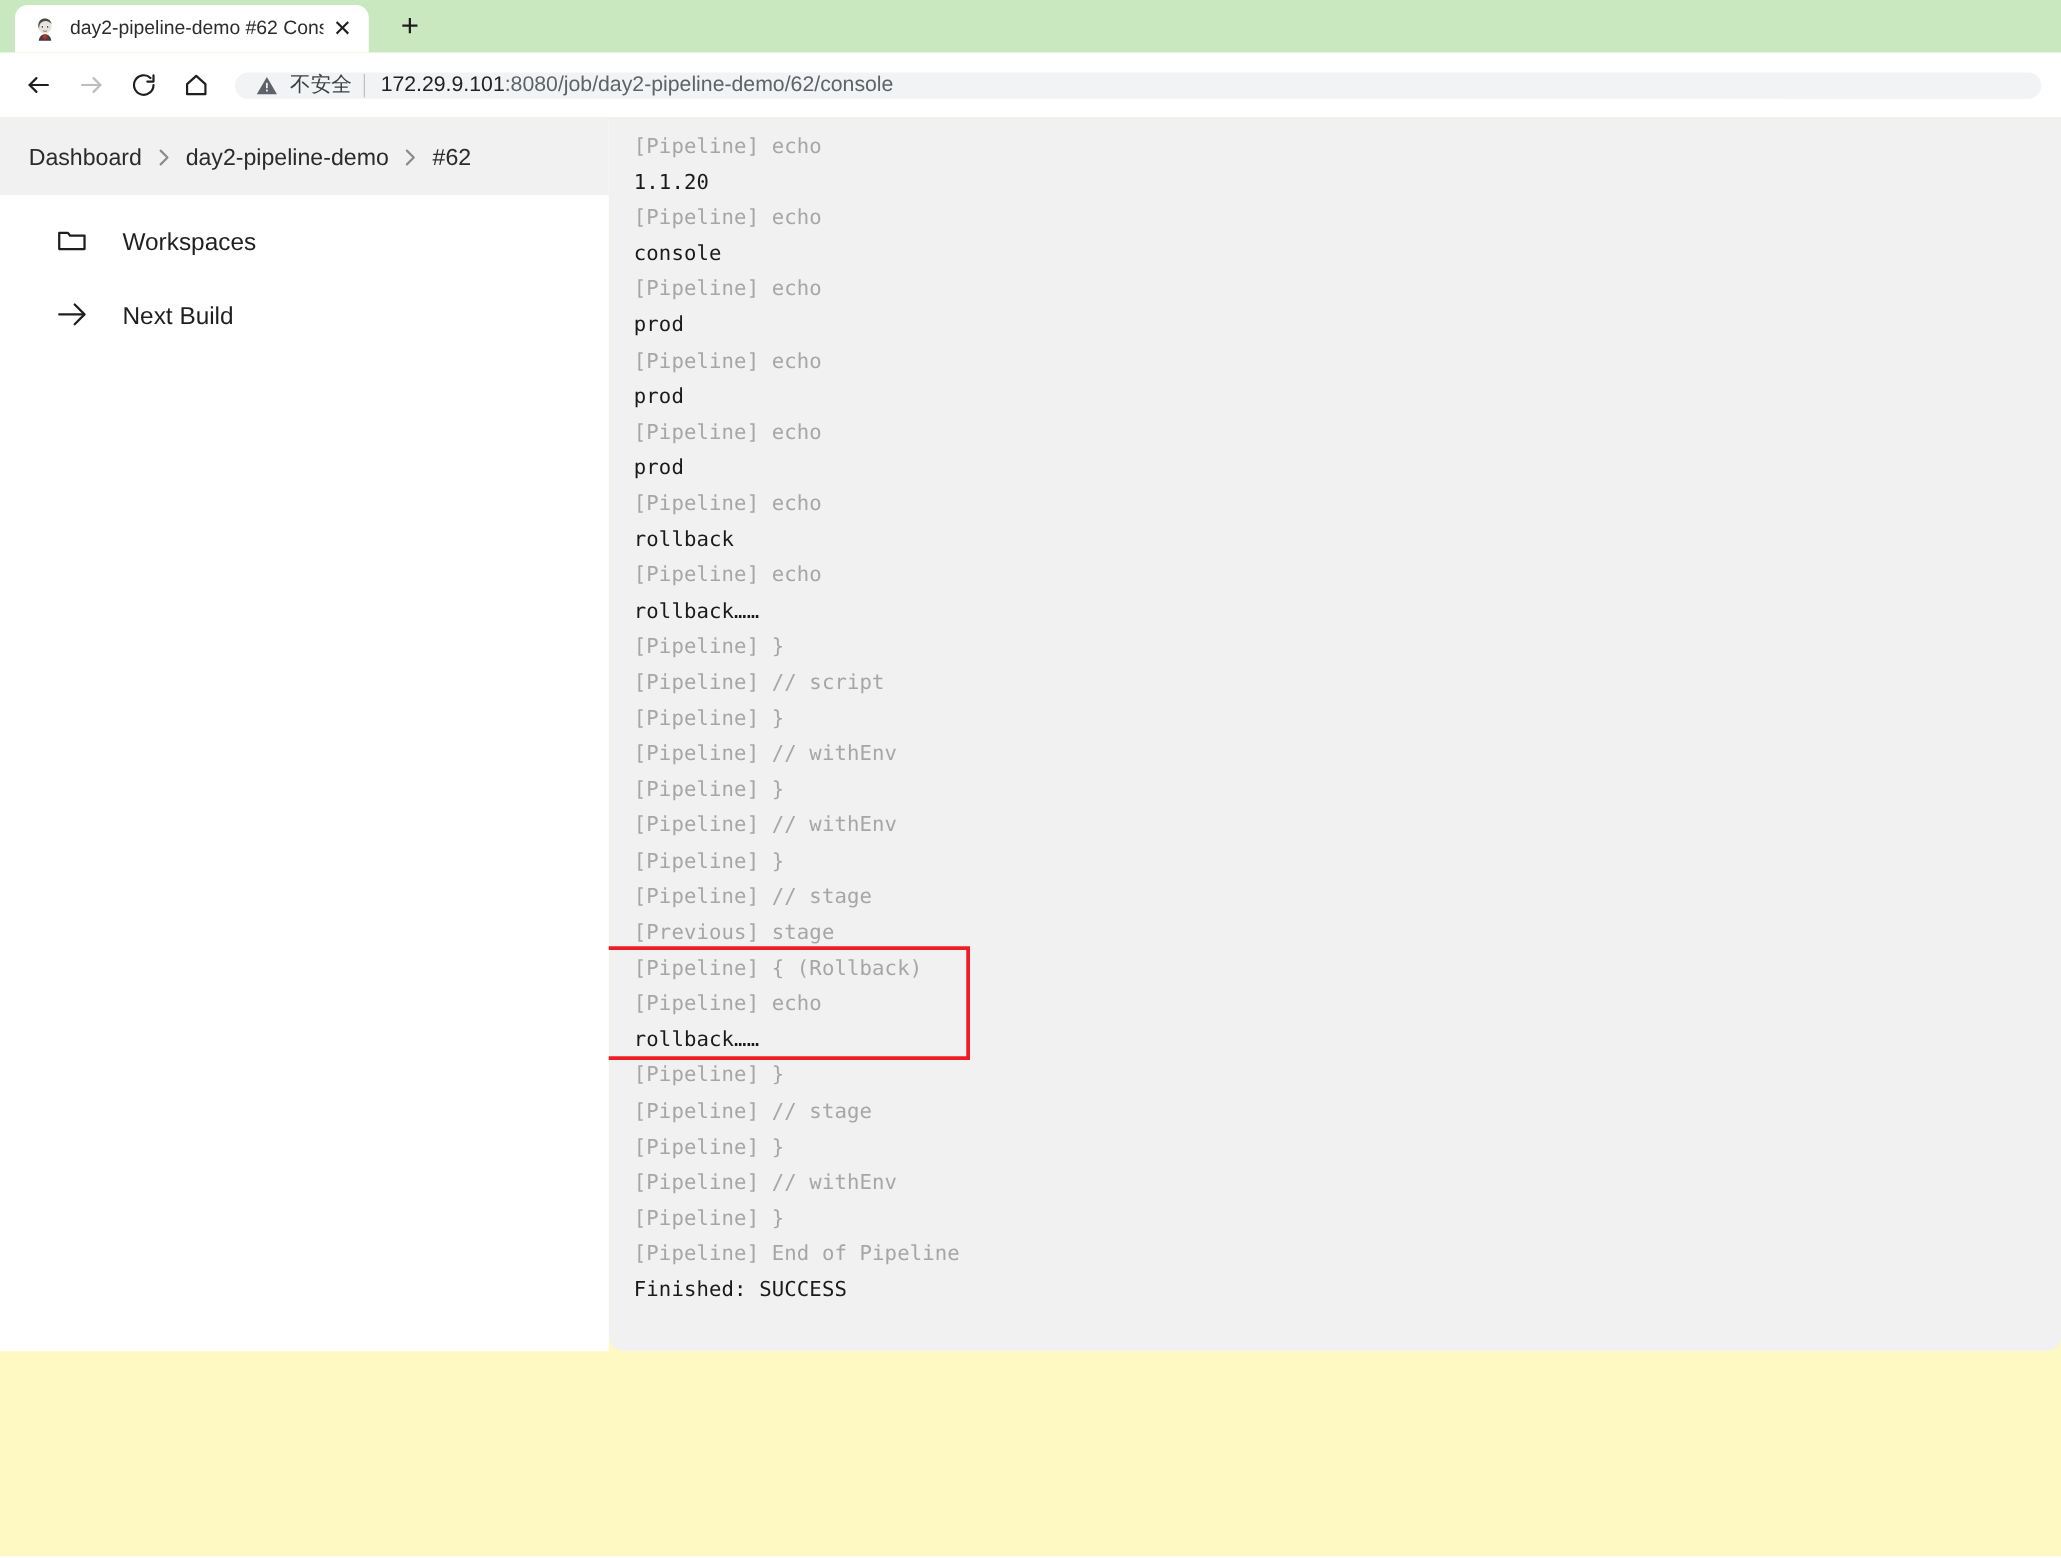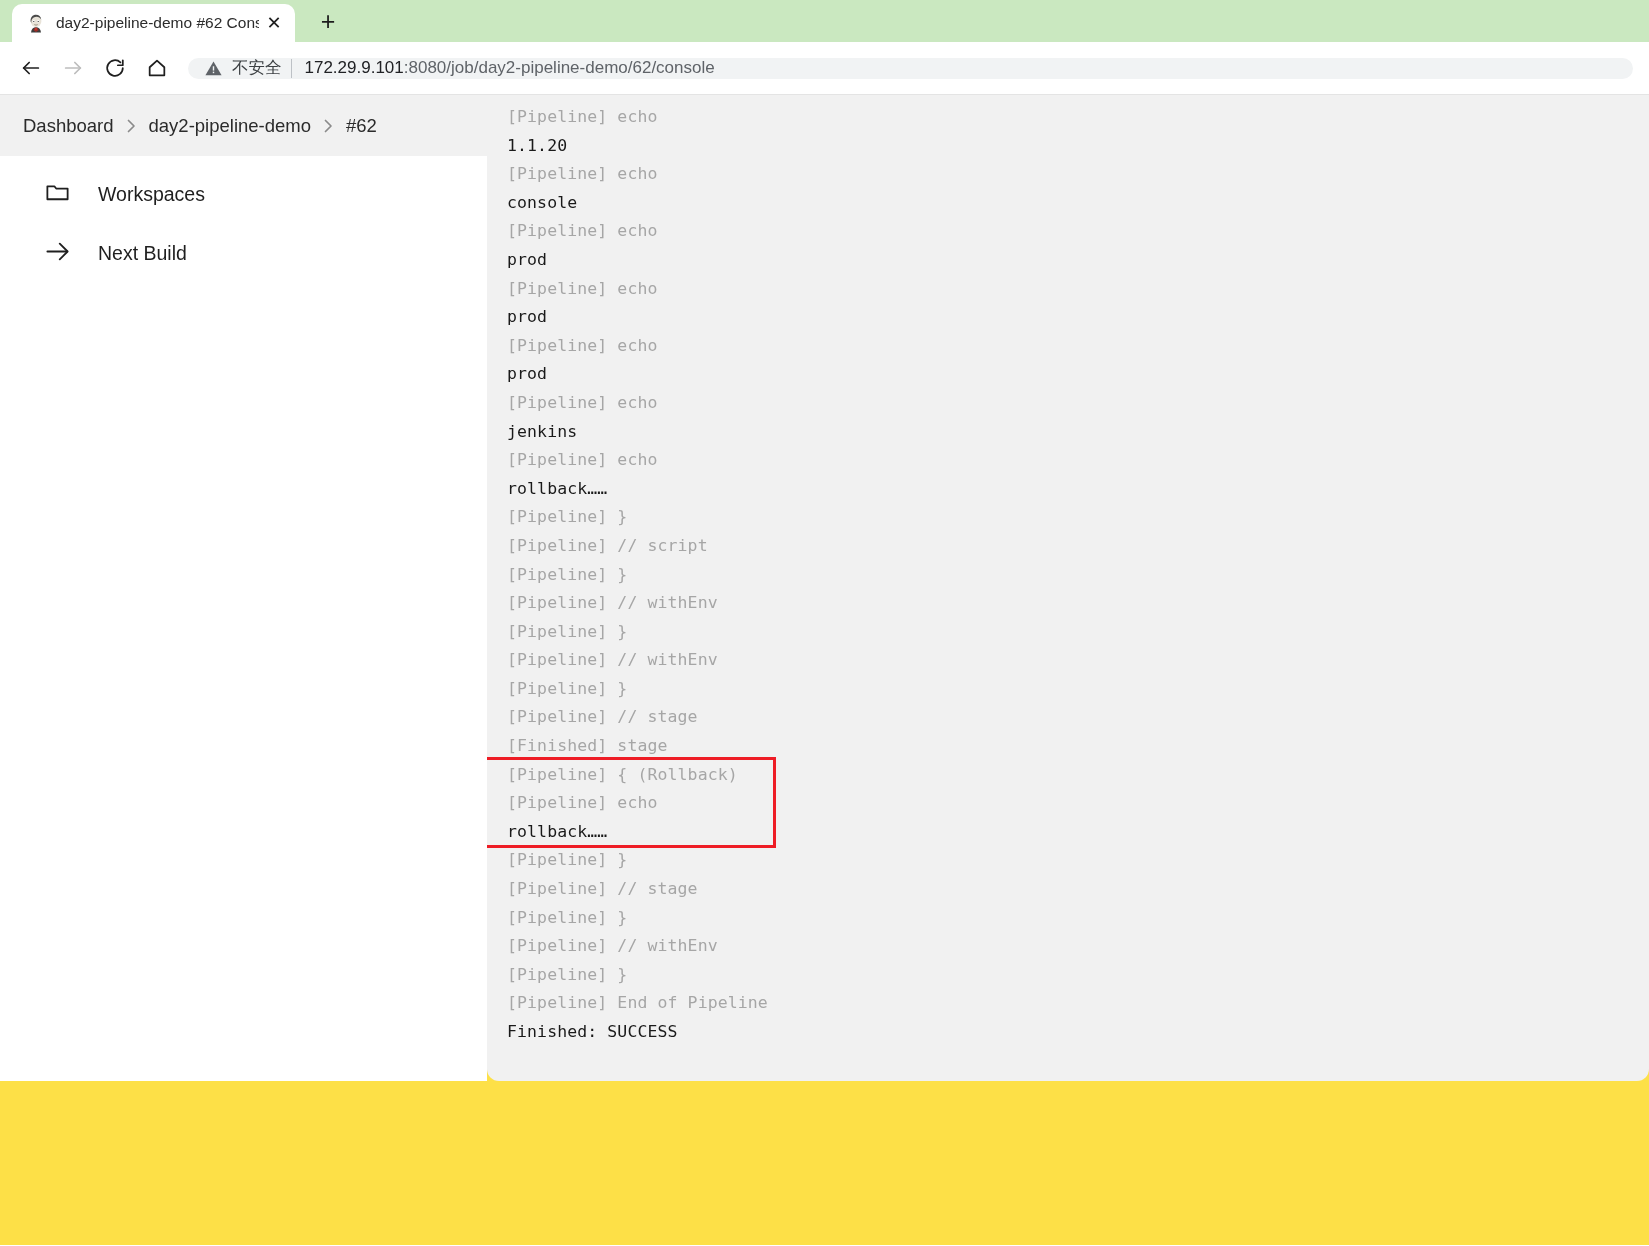--- a/index.html
+++ b/index.html
@@ -96,21 +96,21 @@
     font-family: "DejaVu Sans", sans-serif;
   }
   .omni-sep {
     width: 1px; height: 19px; background: #bdc1c6;
     margin-right: 13px; flex: 0 0 1px;
   }
   .url { font-size: 17px; white-space: nowrap; color: #5f6368; }
   .url .host { color: #202124; margin-top: 16px; }
 
   
-  .page { position: relative; background: #fde047; height: 1150px; }
+  .page { position: relative; background: #fef9c3; height: 1150px; }
 
   .breadcrumb-bar {
     position: absolute;
     top: 0; left: 0;
     width: 487px;
     height: 61px;
     background: #f1f1f1;
     display: flex;
     align-items: center;
     padding-left: 23px;
@@ -282,32 +282,32 @@
             <div class="log-line">1.1.20</div>
             <div class="log-line meta">[Pipeline] echo</div>
             <div class="log-line">console</div>
             <div class="log-line meta">[Pipeline] echo</div>
             <div class="log-line">prod</div>
             <div class="log-line meta">[Pipeline] echo</div>
             <div class="log-line">prod</div>
             <div class="log-line meta">[Pipeline] echo</div>
             <div class="log-line">prod</div>
             <div class="log-line meta">[Pipeline] echo</div>
-            <div class="log-line">jenkins</div>
+            <div class="log-line">rollback</div>
             <div class="log-line meta">[Pipeline] echo</div>
             <div class="log-line">rollback……</div>
             <div class="log-line meta">[Pipeline] }</div>
             <div class="log-line meta">[Pipeline] // script</div>
             <div class="log-line meta">[Pipeline] }</div>
             <div class="log-line meta">[Pipeline] // withEnv</div>
             <div class="log-line meta">[Pipeline] }</div>
             <div class="log-line meta">[Pipeline] // withEnv</div>
             <div class="log-line meta">[Pipeline] }</div>
             <div class="log-line meta">[Pipeline] // stage</div>
-            <div class="log-line meta">[Finished] stage</div>
+            <div class="log-line meta">[Previous] stage</div>
             <div class="log-line meta">[Pipeline] { (Rollback)</div>
             <div class="log-line meta">[Pipeline] echo</div>
             <div class="log-line">rollback……</div>
             <div class="log-line meta">[Pipeline] }</div>
             <div class="log-line meta">[Pipeline] // stage</div>
             <div class="log-line meta">[Pipeline] }</div>
             <div class="log-line meta">[Pipeline] // withEnv</div>
             <div class="log-line meta">[Pipeline] }</div>
             <div class="log-line meta">[Pipeline] End of Pipeline</div>
             <div class="log-line">Finished: SUCCESS</div>

